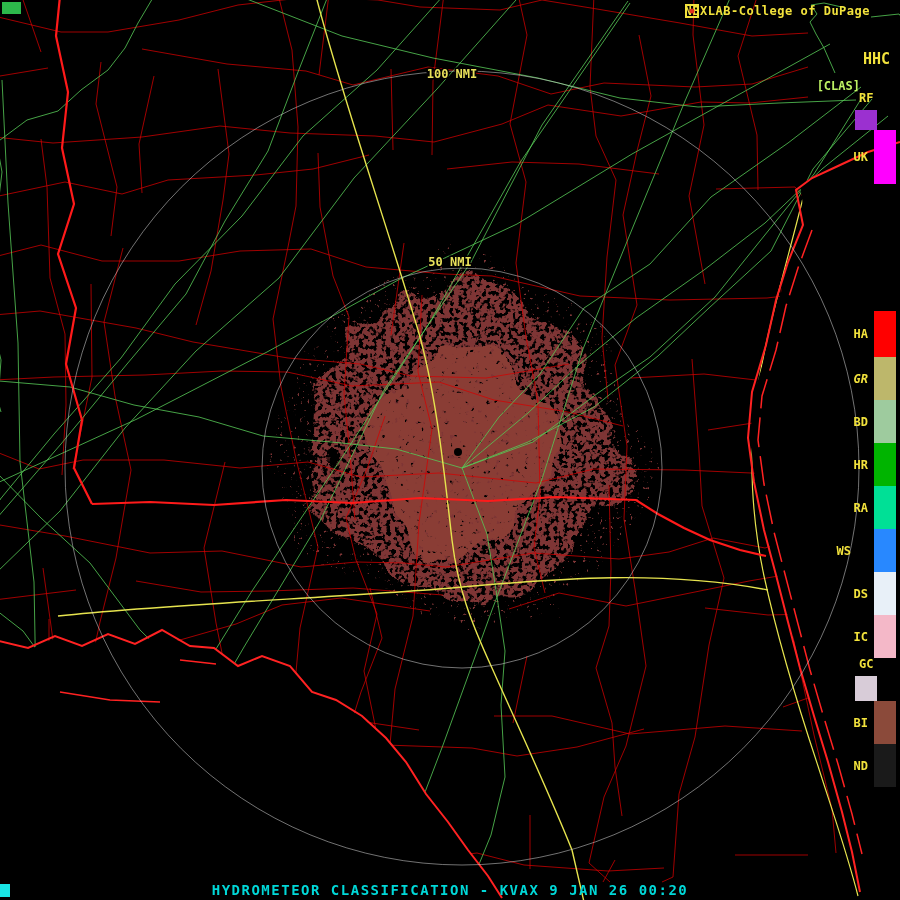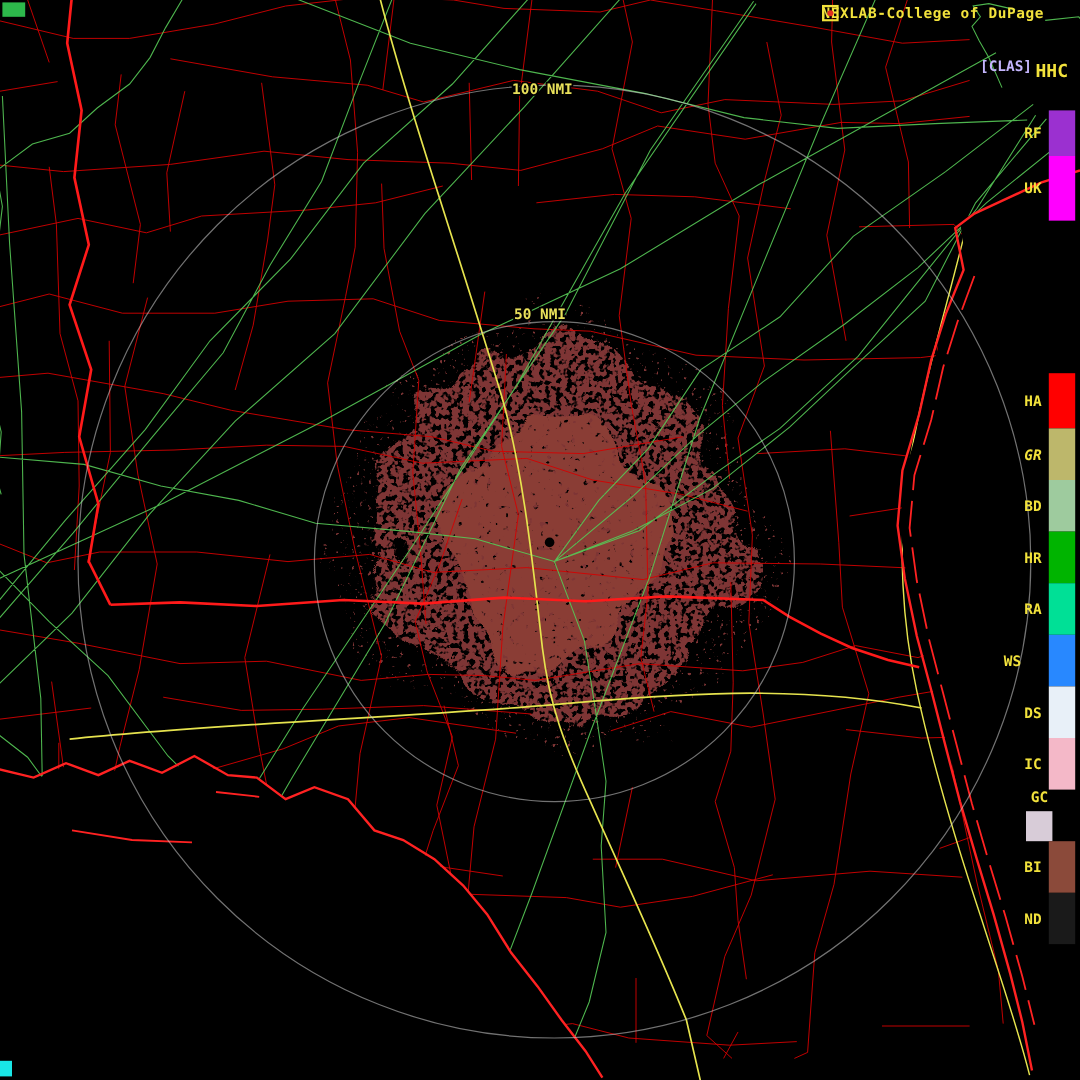--- a/index.html
+++ b/index.html
@@ -2,21 +2,21 @@
 <html><head>
 <meta charset="utf-8">
 <style>
   html,body{margin:0;padding:0;background:#000;}
   .screen{position:relative;width:900px;height:900px;background:#000;overflow:hidden;
           font-family:"DejaVu Sans Mono", monospace;}
   svg{position:absolute;left:0;top:0;}
   .brand{position:absolute;top:4px;right:30px;display:flex;align-items:flex-start;gap:4px;
          color:#f2e23c;font-size:12px;font-weight:bold;letter-spacing:0.5px;}
   .prod-code{position:absolute;top:50px;right:10px;color:#f2e23c;font-size:15px;font-weight:bold;}
-  .prod-tag{position:absolute;top:48px;right:40px;color:#c4b5fd;font-size:12px;font-weight:bold;}
+  .prod-tag{position:absolute;top:79px;right:40px;color:#bef264;font-size:12px;font-weight:bold;}
   .legend{position:absolute;top:92px;right:4px;display:flex;flex-direction:column;}
   .legend-row{display:flex;align-items:center;justify-content:flex-end;gap:6px;}
   .legend-label{color:#f2e23c;font-size:12px;font-weight:bold;line-height:1;}
   .legend-swatch{width:22px;height:100%;}
   .footer-title{position:absolute;bottom:2px;left:0;width:100%;text-align:center;
                 color:#00d8d8;font-size:14px;font-weight:bold;letter-spacing:1.5px;}
   .corner-top{position:absolute;left:2px;top:2px;width:19px;height:12px;}
   .corner-bottom{position:absolute;left:0;bottom:3px;width:10px;height:13px;}
 </style>
 </head>
@@ -102,21 +102,21 @@
     <svg width="14" height="14">
       <rect x="1" y="1" width="12" height="12" fill="none" stroke="#f2e23c" stroke-width="2"></rect>
       <circle cx="7" cy="7" r="2.5" fill="#e03020"></circle>
     </svg>
   </div>
 
   <div class="prod-code">HHC</div>
   <div class="prod-tag">[CLAS]</div>
 
   <div class="legend" id="legend">
-      <div class="legend-row" style="height: 38px;">
+      <div class="legend-row" style="height: 38px; flex-direction: column;">
         <span class="legend-label">RF</span>
         <div class="legend-swatch" style="background: rgb(155, 48, 208);"></div>
       </div>
       <div class="legend-row" style="height: 54px;">
         <span class="legend-label">UK</span>
         <div class="legend-swatch" style="background: rgb(255, 0, 255);"></div>
       </div>
       <div class="legend-row" style="height: 127px;">
         <span class="legend-label"></span>
         <div class="legend-swatch" style="background: rgb(0, 0, 0);"></div>
@@ -164,16 +164,17 @@
       <div class="legend-row" style="height: 43px;">
         <span class="legend-label">ND</span>
         <div class="legend-swatch" style="background: rgb(26, 26, 26);"></div>
       </div>
       <div class="legend-row" style="height: 45px;">
         <span class="legend-label"></span>
         <div class="legend-swatch" style="background: rgb(0, 0, 0);"></div>
       </div>
     </div>
 
+  <div class="footer-title">HYDROMETEOR CLASSIFICATION - KVAX 9 JAN 26 00:20</div>
 
   <div class="corner-top" style="background: rgb(45, 184, 75);"></div>
   <div class="corner-bottom" style="background: rgb(25, 230, 230);"></div>
 </div>
 
 </body></html>

